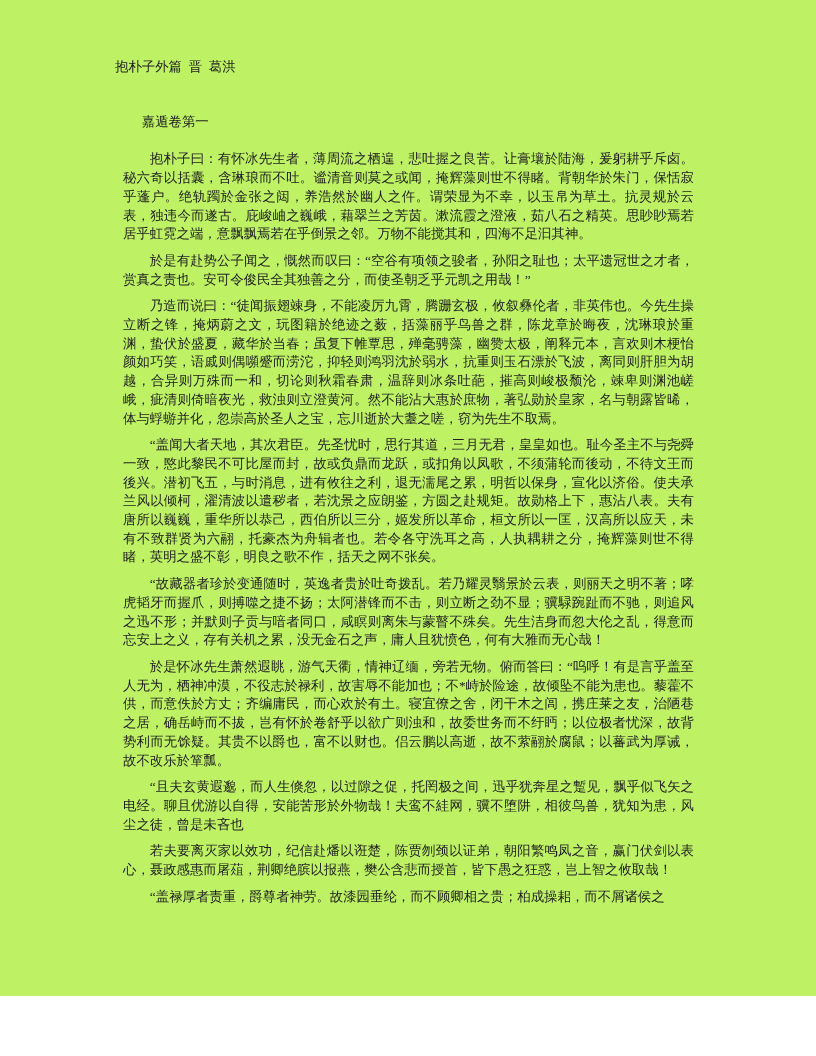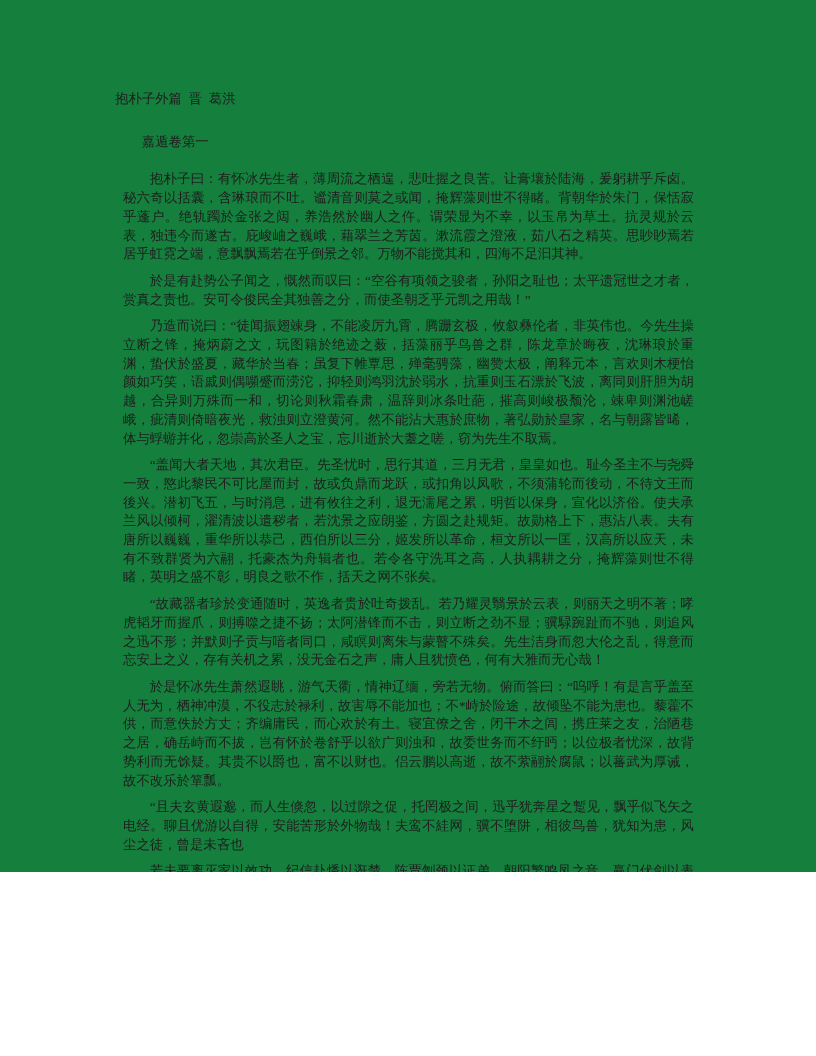--- a/index.html
+++ b/index.html
@@ -3,38 +3,38 @@
 <meta charset="utf-8">
 <style>
   html, body {
     margin: 0;
     padding: 0;
     background: #ffffff;
   }
   .page {
     position: relative;
     width: 816px;
-    height: 872px;
+    height: 996px;
     box-sizing: border-box;
-    background: #15803d;
-    padding: 90px 114px 0 115px;
+    background: #bef264;
+    padding: 58px 114px 0 115px;
     font-family: "Liberation Serif", "DejaVu Serif", serif;
     font-size: 13.4px;
     line-height: 18.7px;
     color: #1d1d1d;
     overflow: hidden;
   }
   .doc-title {
     margin: 0;
     font-weight: normal;
     font-size: 13.4px;
     white-space: pre;
   }
   .section-heading {
-    margin: 24px 0 19px 0;
+    margin: 36px 0 19px 0;
     text-indent: 2em;
   }
   .paragraphs p {
     margin: 8px;
     text-indent: 2em;
     text-align: justify;
     word-break: break-all;
     overflow-wrap: break-word;
   }
 </style>

